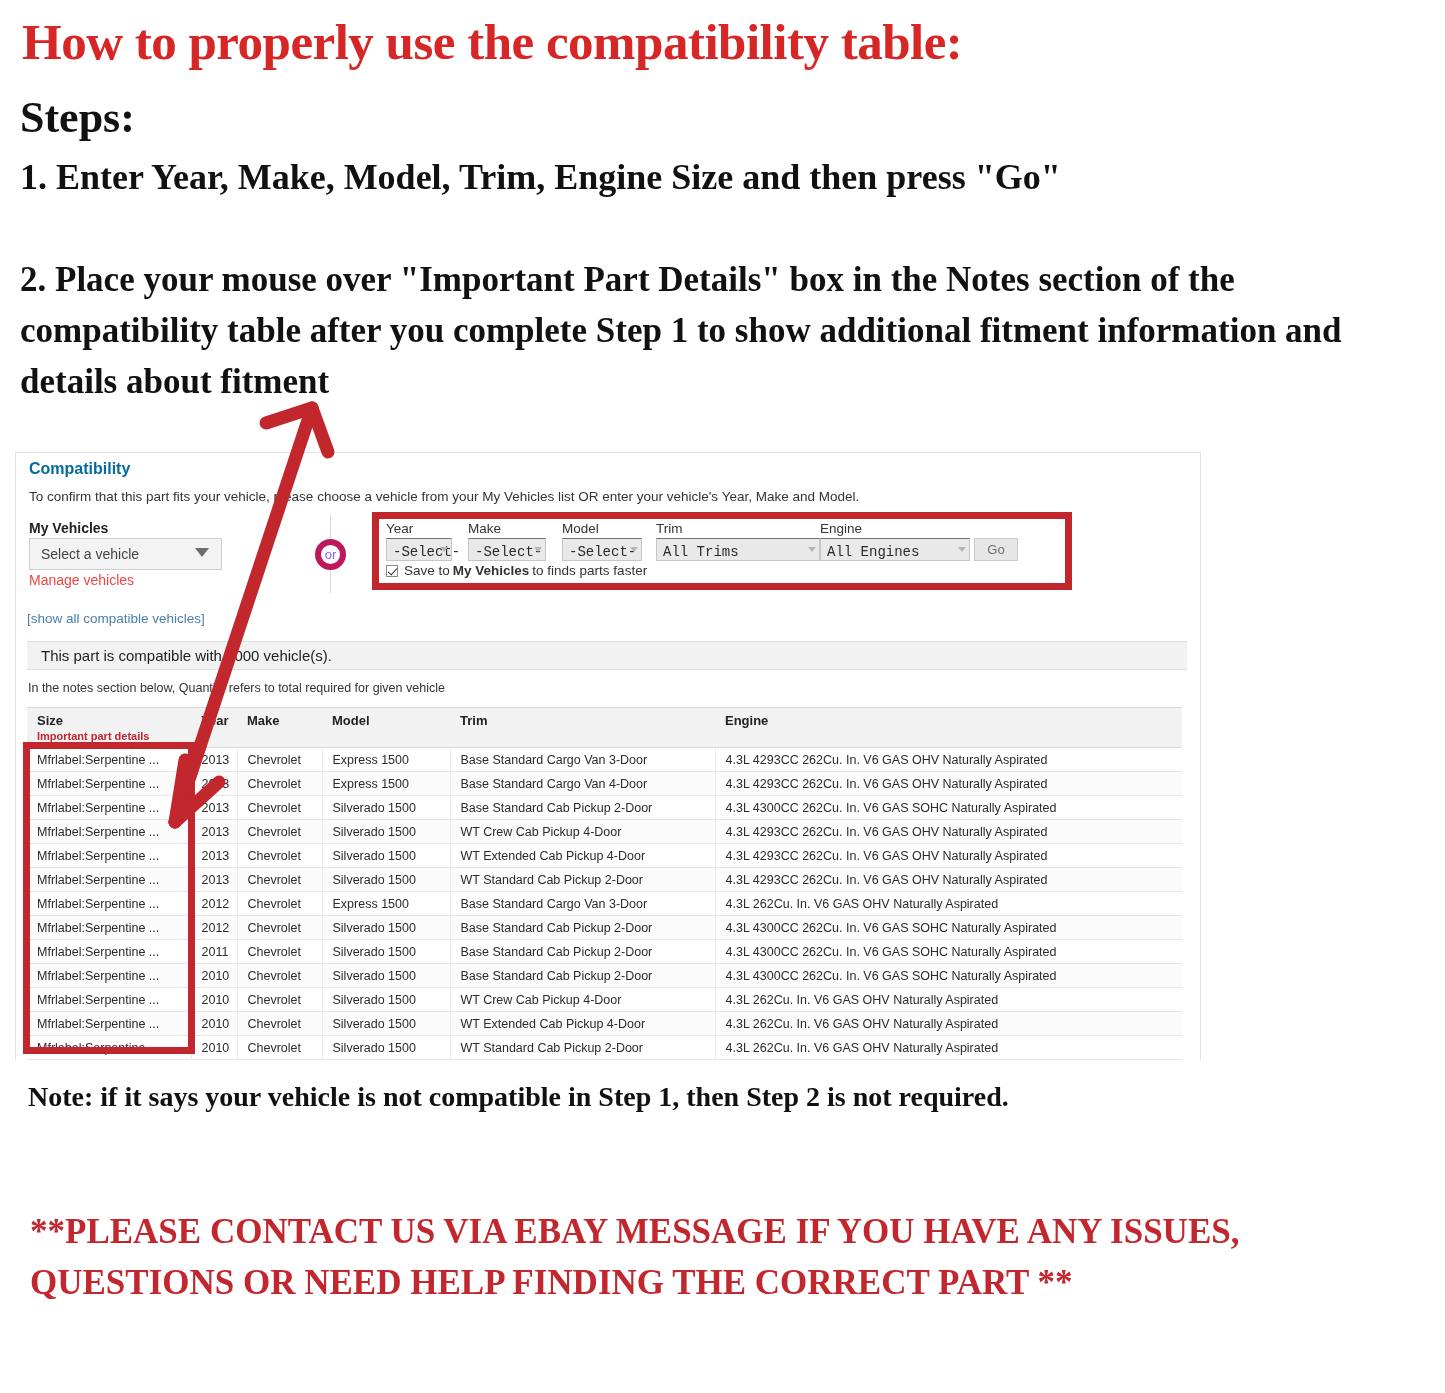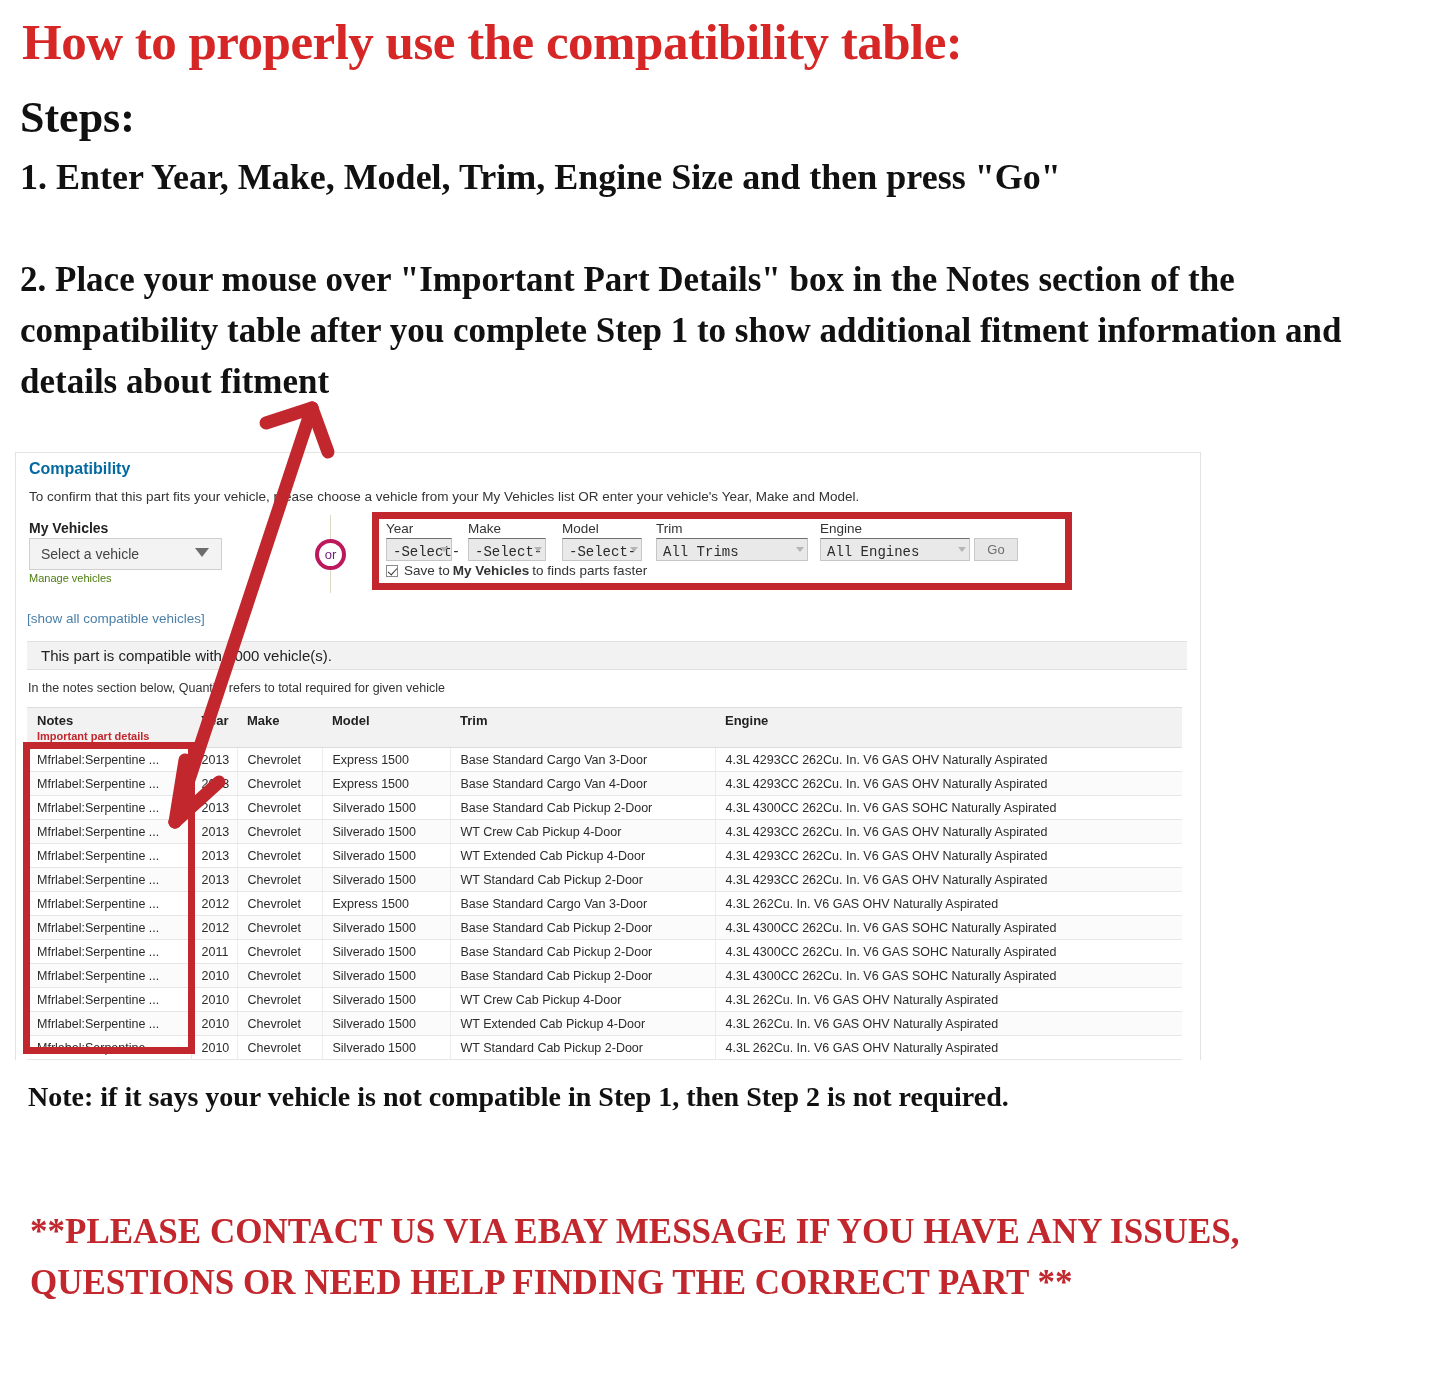--- a/index.html
+++ b/index.html
@@ -120,22 +120,22 @@
     top: 9px;
     width: 0; height: 0;
     border-left: 7px solid transparent;
     border-right: 7px solid transparent;
     border-top: 9px solid #6d6d6d;
   }
   .manage-link {
     position: absolute;
     left: 13px;
     top: 119px;
-    font-size: 11px;
-    color: #4d7c0f;
+    font-size: 14px;
+    color: #ef4444;
   }
   .showall-link {
     position: absolute;
     left: 11px;
     top: 158px;
     font-size: 13.5px;
     color: #4a7fa8;
   }
 
   
@@ -154,23 +154,23 @@
     height: 78px;
     background: #ddd9c8;
   }
   .or-badge {
     position: absolute;
     left: 2px;
     top: 24px;
     width: 31px;
     height: 31px;
     border-radius: 50%;
-    border: 4px solid #be185d;
+    border: 6px solid #be185d;
     background: #ffffff;
-    color: #701a75;
+    color: #8b5cf6;
     font-size: 13px;
     display: flex;
     align-items: center;
     justify-content: center;
   }
 
   
   .redbox-selector {
     position: absolute;
     left: 372px;
@@ -436,21 +436,21 @@
     </div>
     <div class="field" style="left:176px;">
       <span class="lbl">Model</span>
       <div class="ddl" style="width:80px;">
         <span class="v">-Select-</span>
         <span class="arr"></span>
       </div>
     </div>
     <div class="field" style="left:270px;">
       <span class="lbl">Trim</span>
-      <div class="ddl" style="width:152px;">
+      <div class="ddl" style="width:164px;">
         <span class="v">All Trims</span>
         <span class="arr"></span>
       </div>
     </div>
     <div class="field" style="left:434px;">
       <span class="lbl">Engine</span>
       <div class="ddl" style="width:150px;">
         <span class="v">All Engines</span>
         <span class="arr"></span>
       </div>
@@ -467,21 +467,21 @@
 
   <div class="compat-banner">
     <span>This part is compatible with 1000 vehicle(s).</span>
   </div>
   <div class="qty-note">In the notes section below, Quantity refers to total required for given vehicle</div>
 
   <table class="fit-table">
     <thead>
       <tr>
         <th class="col-notes">
-          <span>Notes</span>
+          <span>Size</span>
           <span class="sub">Important part details</span>
         </th>
         <th class="col-year">Year</th>
         <th class="col-make">Make</th>
         <th class="col-model">Model</th>
         <th class="col-trim">Trim</th>
         <th class="col-engine">Engine</th>
       </tr>
     </thead>
     <tbody id="fit-body">

